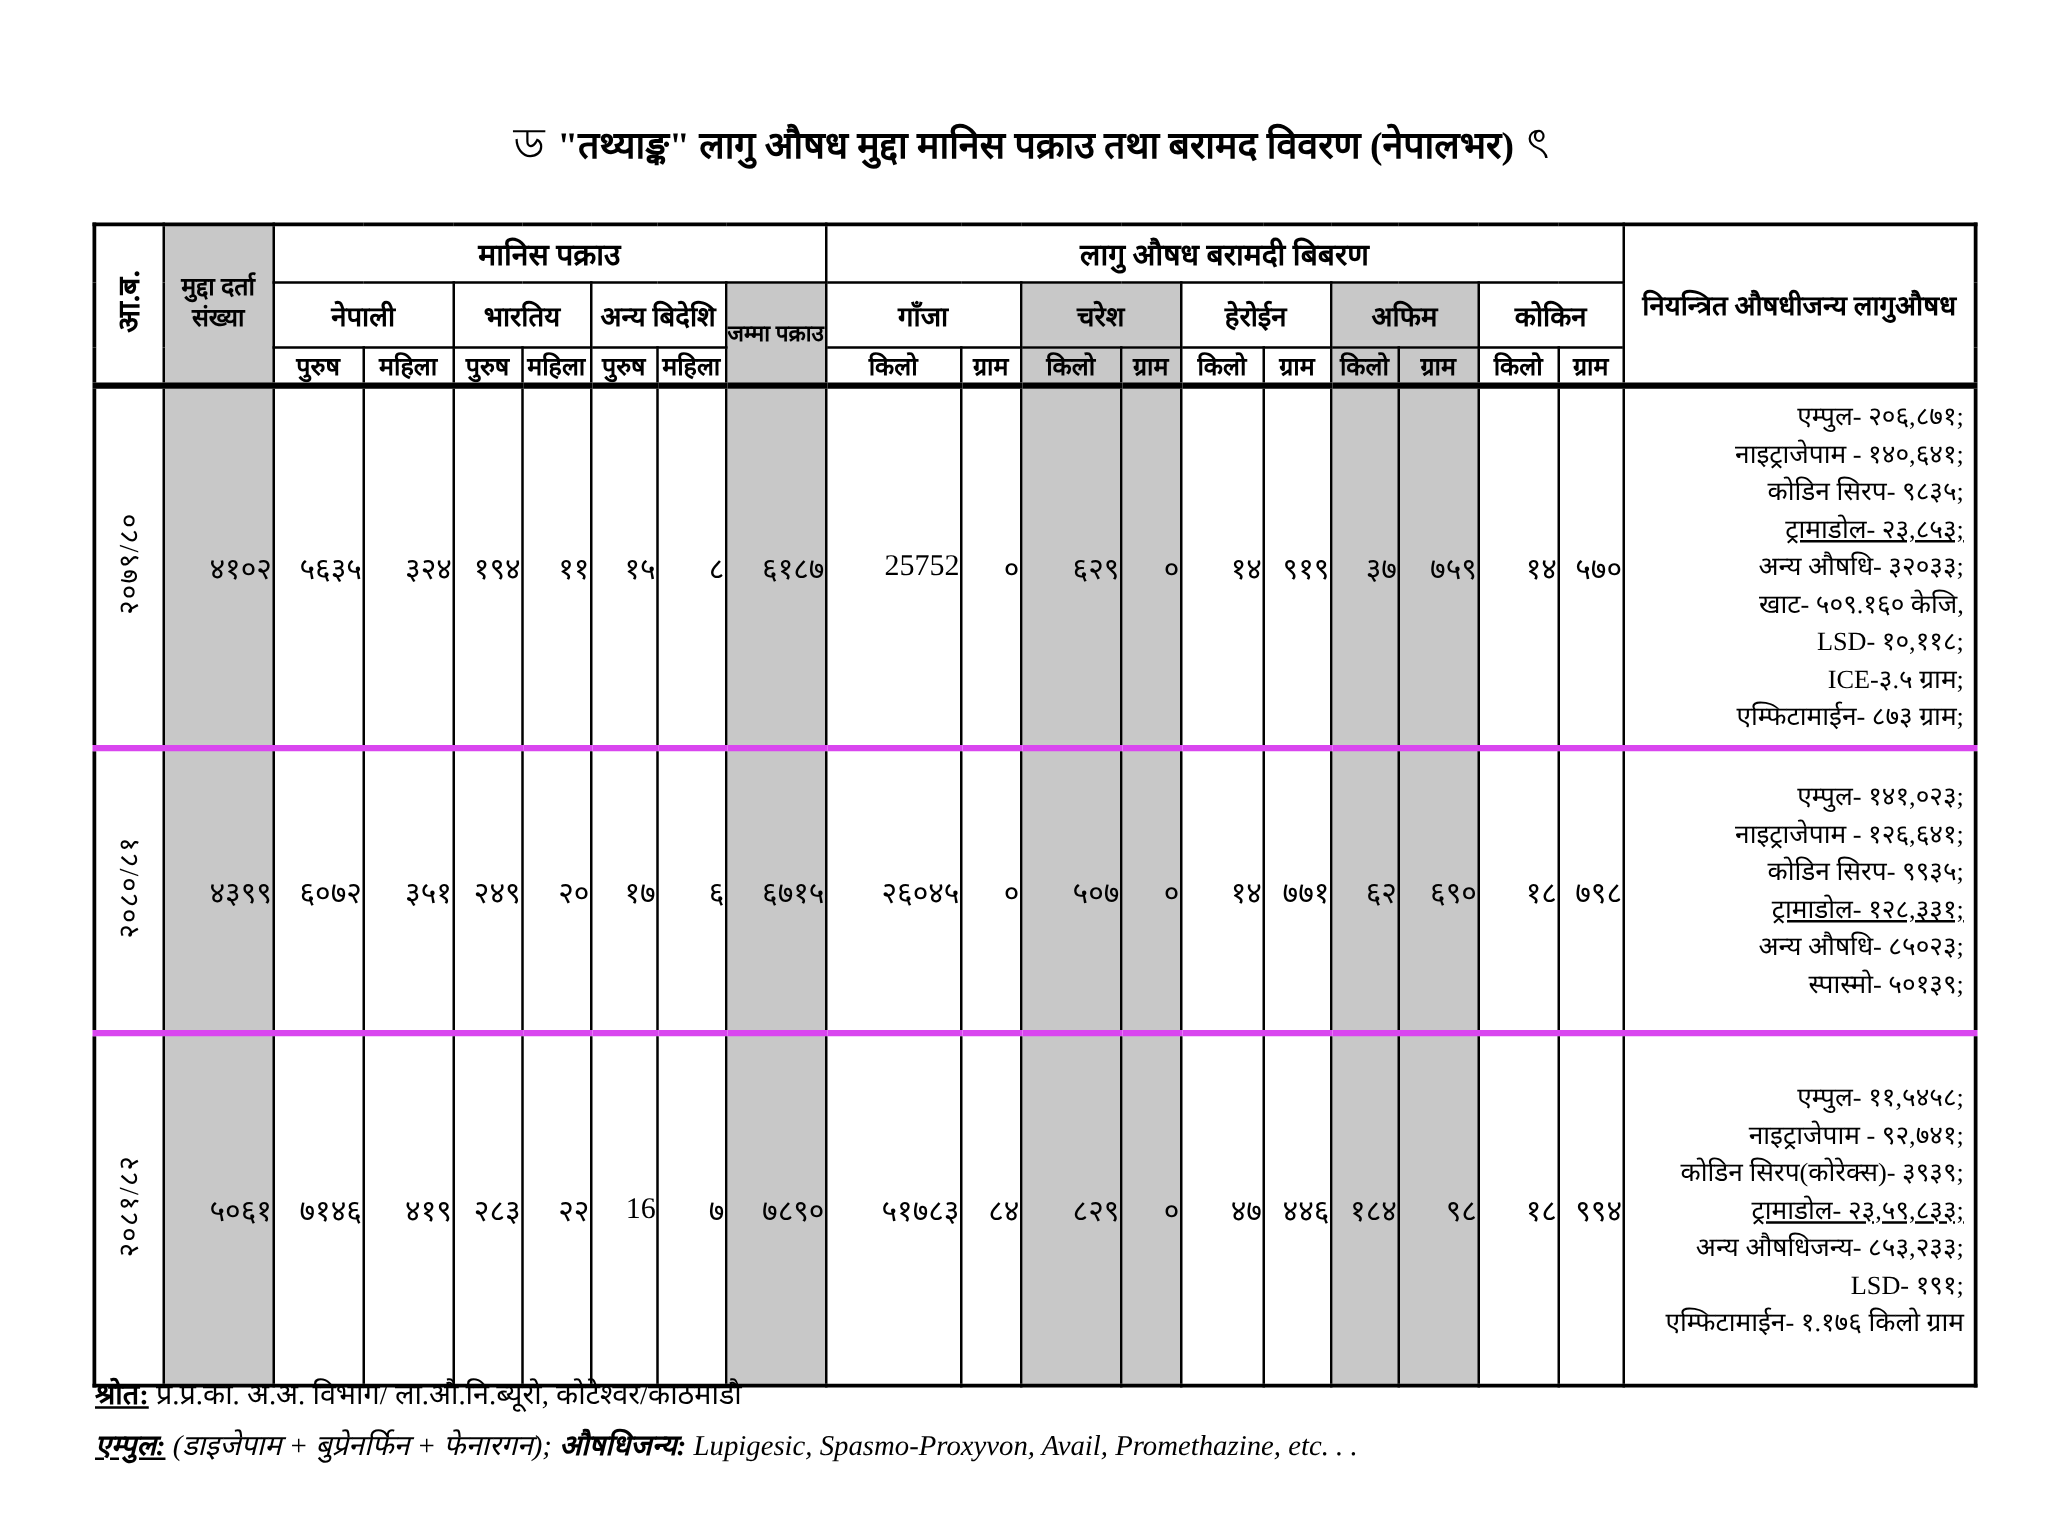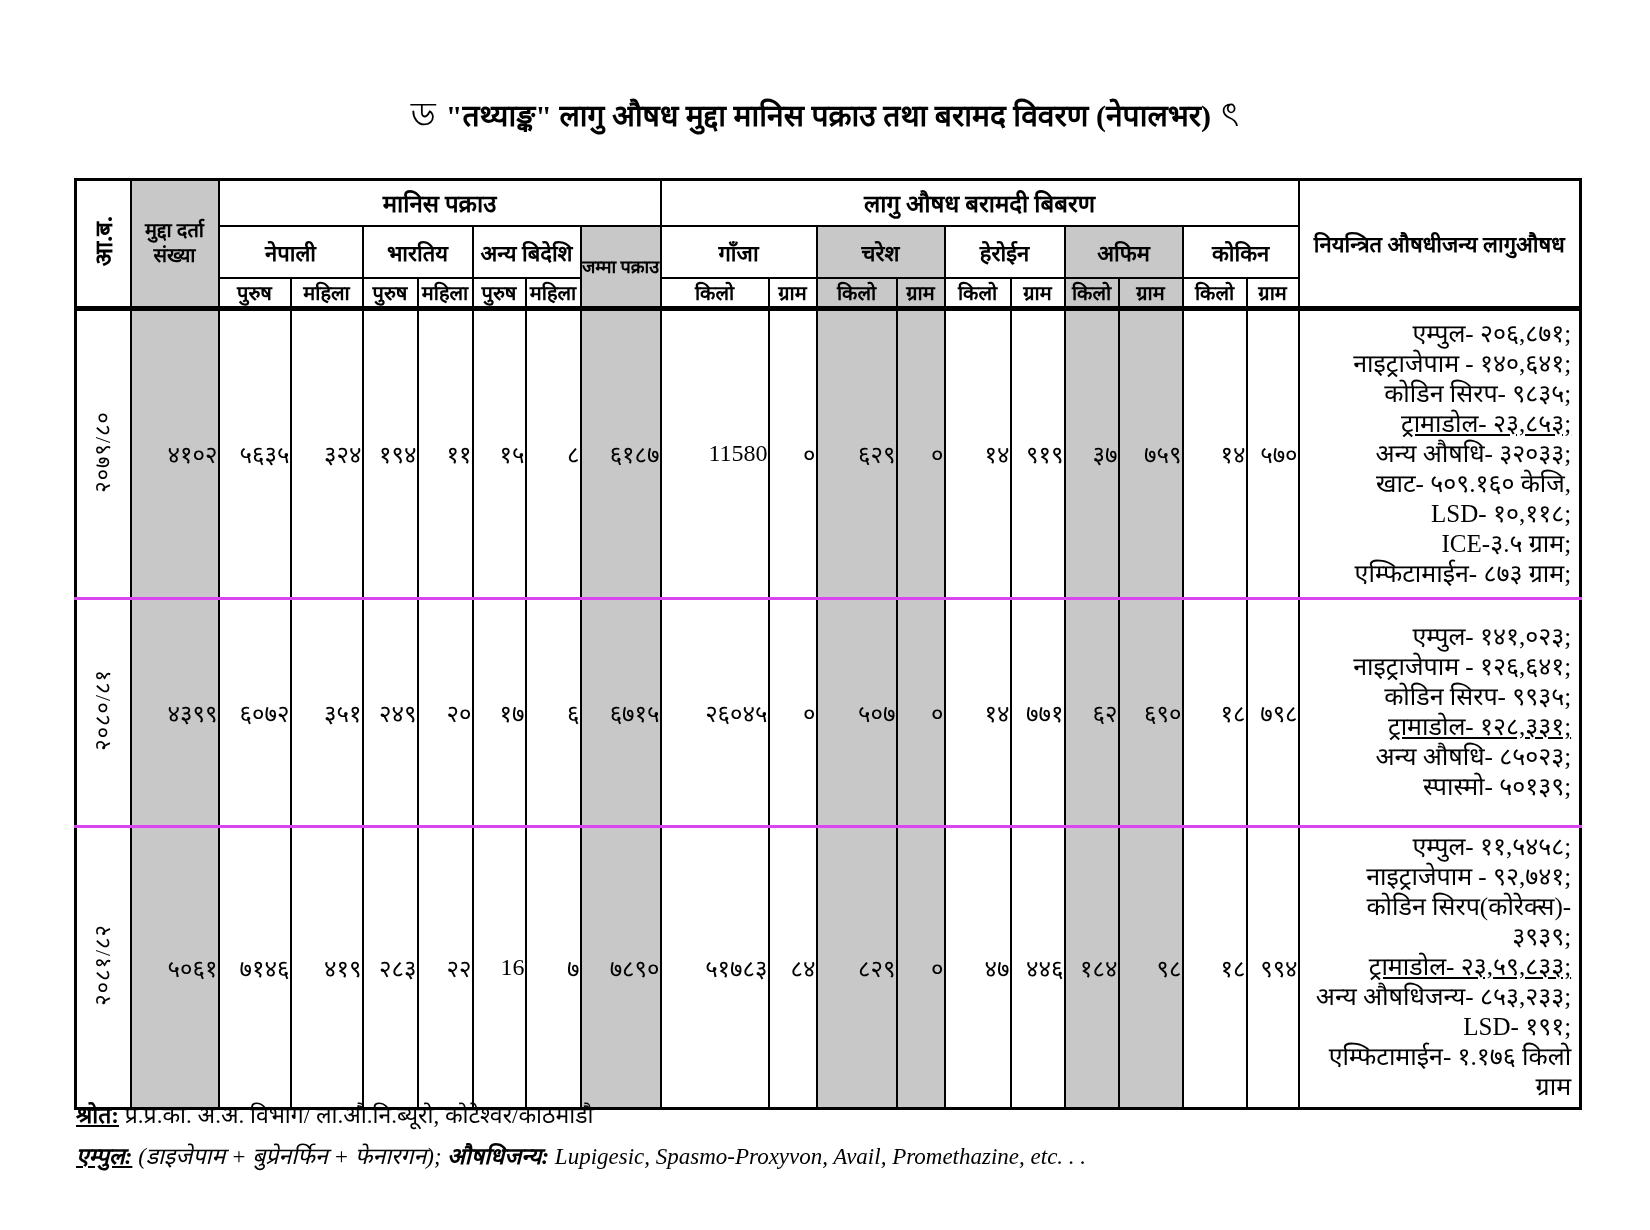--- a/index.html
+++ b/index.html
@@ -20,29 +20,29 @@
   .grp { font-size:24px; }
   .nat { font-size:22px; }
   .sub { font-size:20px; }
   .jamma-h { font-size:18px; }
   .ctrl-h { font-size:22px;font-family:Liberation Serif, serif; }
   .mudda-h { font-size:20px; line-height:25px; }
 
   tr.hdr1 { height:46px; } tr.hdr2 { height:52px; } tr.hdr3 { height:30px; }
   tr.body1 { height:290px; } tr.body2 { height:228px; } tr.body3 { height:282px; }
   tr.bfirst td { border-top:5px solid #000; }
-  tr.bnext td { border-top:3px solid #d946ef; }
+  tr.bnext td { border-top:5px solid #d946ef; }
 
   td.num { font-size:24px; text-align:right; }
   td.yearcell { text-align:center; }
   .vert { writing-mode:vertical-rl; transform:rotate(180deg); display:inline-block;
     font-size:22px; letter-spacing:1px; }
   .vert-h { writing-mode:vertical-rl; transform:rotate(180deg); display:inline-block;
     font-size:24px; font-weight:bold; }
-  td.druglist { font-size:25px; text-align:right; padding:4px 8px; line-height:30px; }
+  td.druglist { font-size:21px; text-align:right; padding:4px 8px; line-height:30px; }
   .ul { text-decoration:underline; }
 
   .notes { position:absolute; left:76px; top:1098px; width:1500px; font-size:23px; }
   .notes .line { margin-bottom:9px; white-space:nowrap; }
   .lbl { font-weight:bold; text-decoration:underline; }
   .ital { font-style:italic; }
   .ital-b { font-style:italic; font-weight:bold; }
 </style>
 </head>
 <body>
@@ -120,21 +120,21 @@
     <tr class="body1 bfirst">
       <td class="yearcell"><span class="vert">२०७९/८०</span></td>
       <td class="num gray">४१०२</td>
       <td class="num">५६३५</td>
       <td class="num">३२४</td>
       <td class="num">१९४</td>
       <td class="num">११</td>
       <td class="num">१५</td>
       <td class="num">८</td>
       <td class="num gray">६१८७</td>
-      <td class="num">11580</td>
+      <td class="num">25752</td>
       <td class="num">०</td>
       <td class="num gray">६२९</td>
       <td class="num gray">०</td>
       <td class="num">१४</td>
       <td class="num">९१९</td>
       <td class="num gray">३७</td>
       <td class="num gray">७५९</td>
       <td class="num">१४</td>
       <td class="num">५७०</td>
       <td class="druglist">

